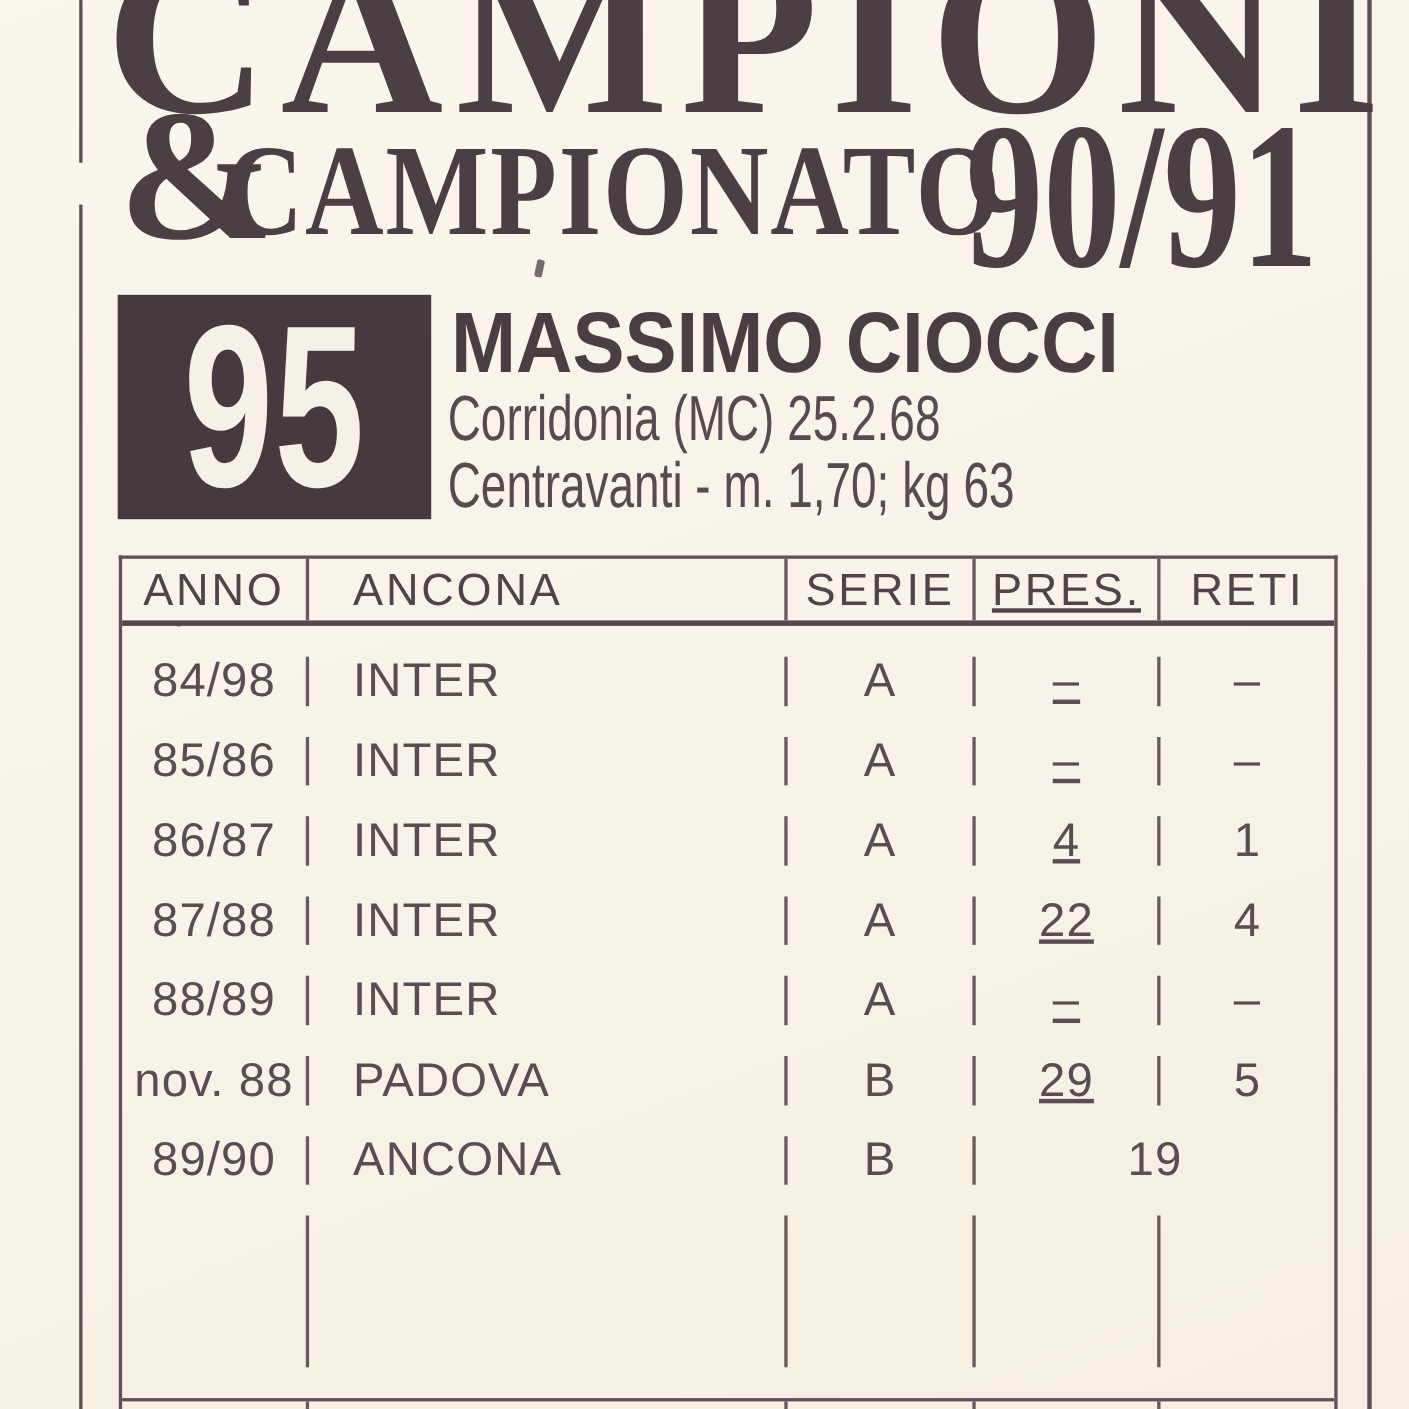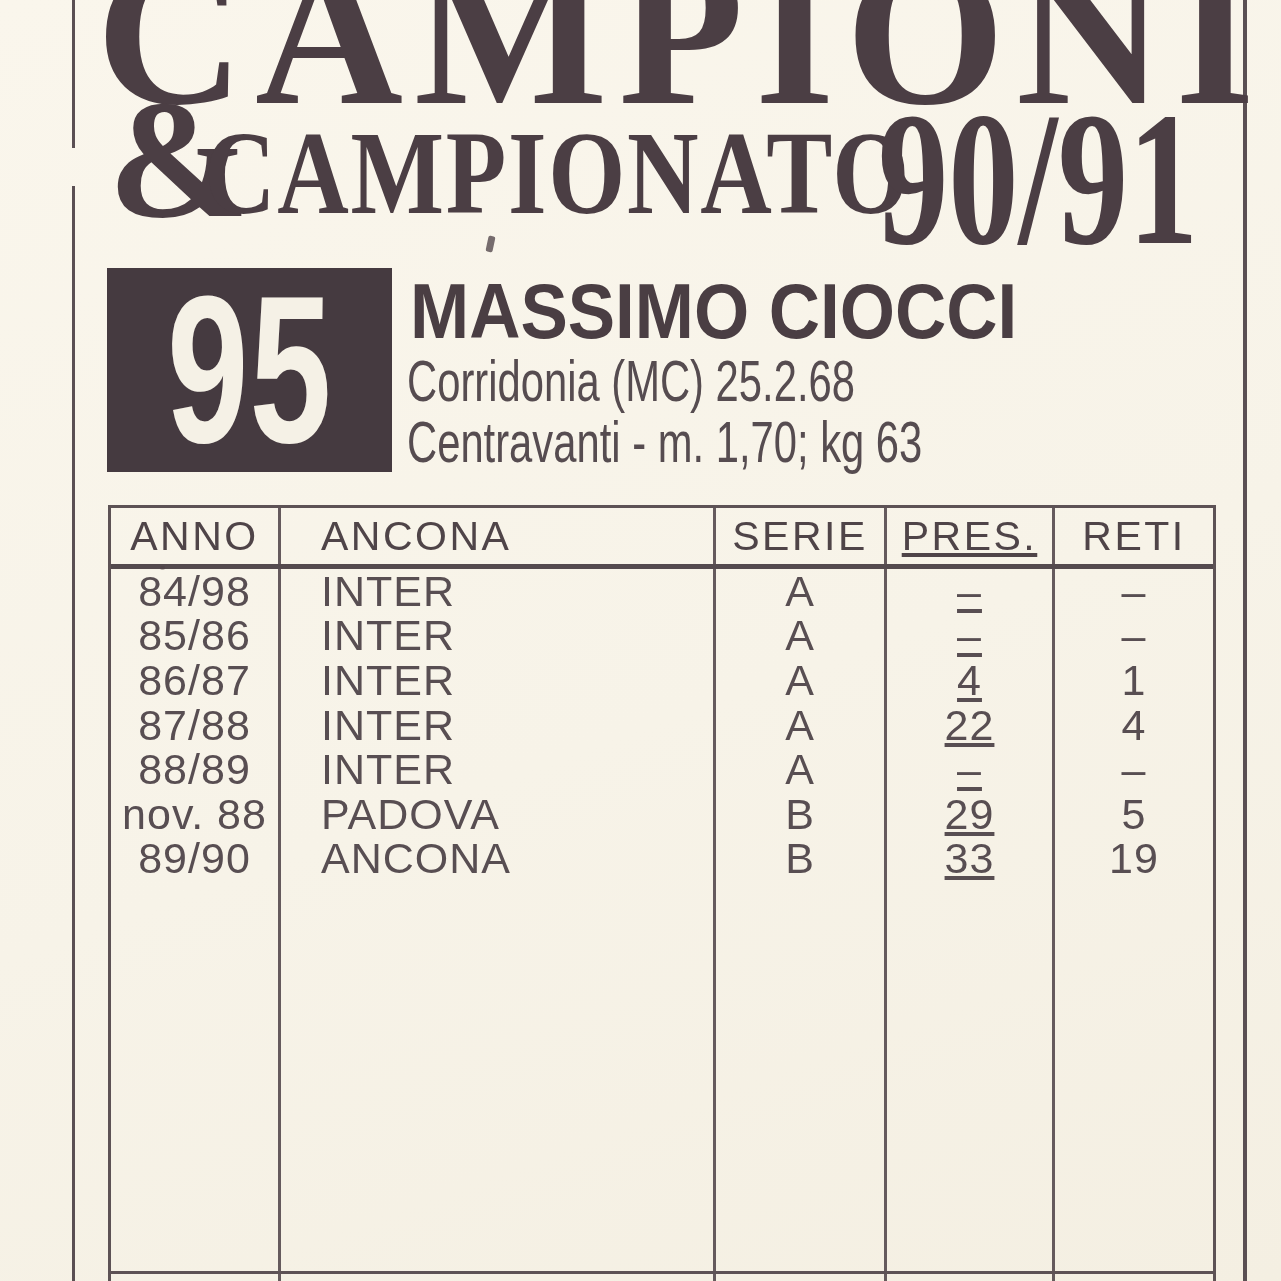--- a/index.html
+++ b/index.html
@@ -37,21 +37,21 @@
   .pl-name{left:410px; top:272px; font-size:78px; line-height:78px; font-weight:bold;
            color:#4a3e43; letter-spacing:0; transform:scaleX(.91);}
   .pl-line{font-size:58px; line-height:58px; color:#564c50; transform:scaleX(.72);}
   .pl-birth{left:407px; top:352px;}
   .pl-role{left:407px; top:413px;}
 
   
   .stats{position:absolute; left:108px; top:505px; width:1108px; height:776px;
          display:flex; flex-direction:column;
          border-top:3px solid #5d5255; border-left:3px solid #5d5255; border-right:3px solid #5d5255;
-         box-sizing:border-box; color:#584e52;}
+         box-sizing:border-box; color:#584e52;gap:28px;}
   .trow{display:flex; flex:0 0 auto;}
   .trow.header{height:56px; border-bottom:5px solid #544a4e; font-size:41px; letter-spacing:2.5px; color:#4f4448;}
   .trow.body{height:44.6px; font-size:43px; letter-spacing:1px;}
   .trow.filler{flex:1 1 auto;}
   .trow.stub{height:7px; border-top:3px solid #5d5255;}
   .tc{box-sizing:border-box; border-right:3px solid #655a5d; display:flex; align-items:center;}
   .tc:last-child{border-right:none;}
   .c-anno{width:170px; justify-content:center;}
   .c-squadra{width:435px; justify-content:flex-start; padding-left:40px;}
   .c-serie{width:171px; justify-content:center;}
@@ -134,21 +134,20 @@
       <div class="tc c-anno">nov. 88</div>
       <div class="tc c-squadra">PADOVA</div>
       <div class="tc c-serie">B</div>
       <div class="tc c-pres">29</div>
       <div class="tc c-reti">5</div>
     </div>
       <div class="trow body">
       <div class="tc c-anno">89/90</div>
       <div class="tc c-squadra">ANCONA</div>
       <div class="tc c-serie">B</div>
-      <div class="tc c-pres">33</div>
       <div class="tc c-reti">19</div>
     </div>
       <div class="trow filler" id="filler-row">
       <div class="tc c-anno"></div>
       <div class="tc c-squadra"></div>
       <div class="tc c-serie"></div>
       <div class="tc c-pres"></div>
       <div class="tc c-reti"></div>
     </div>
     <div class="trow stub">

